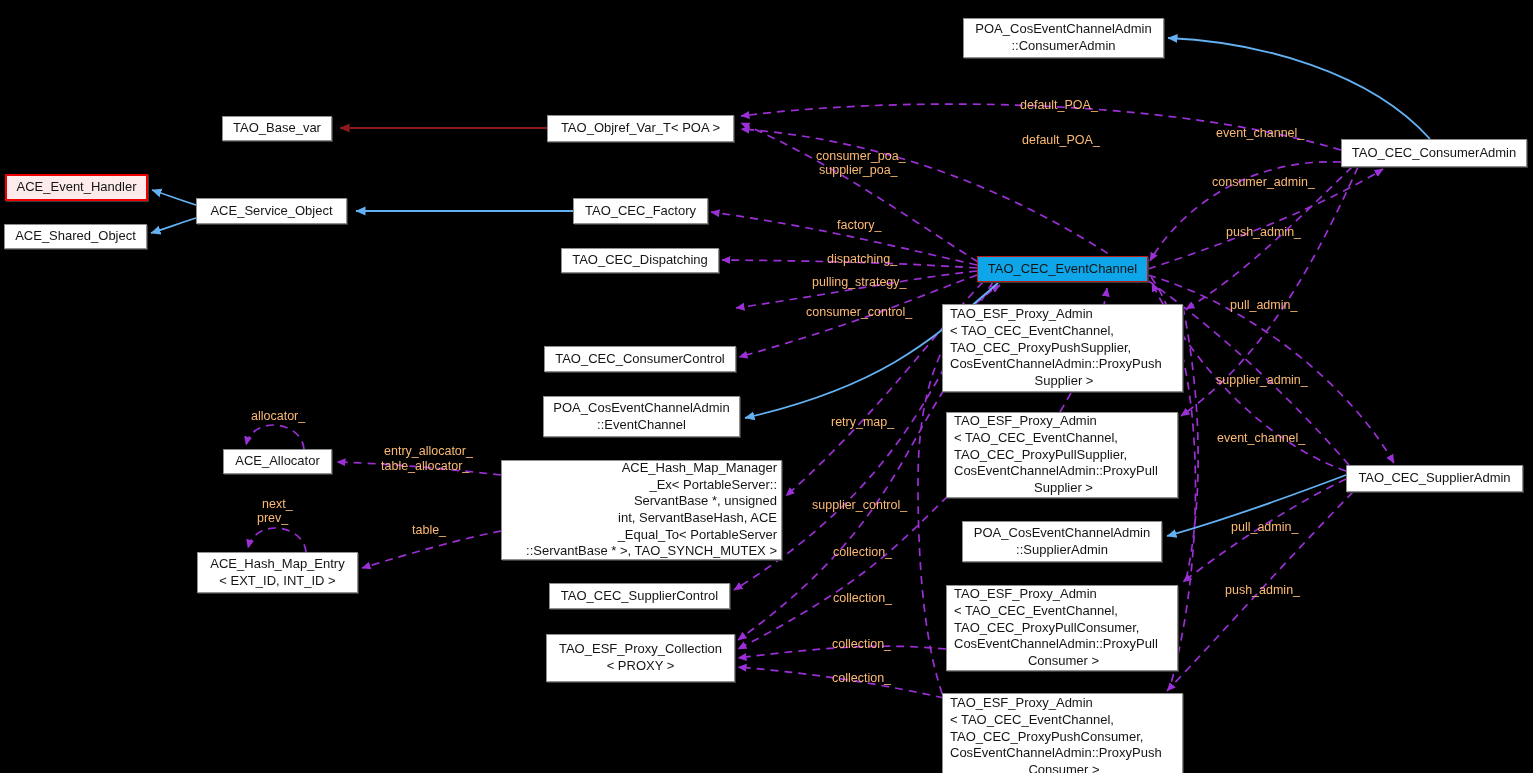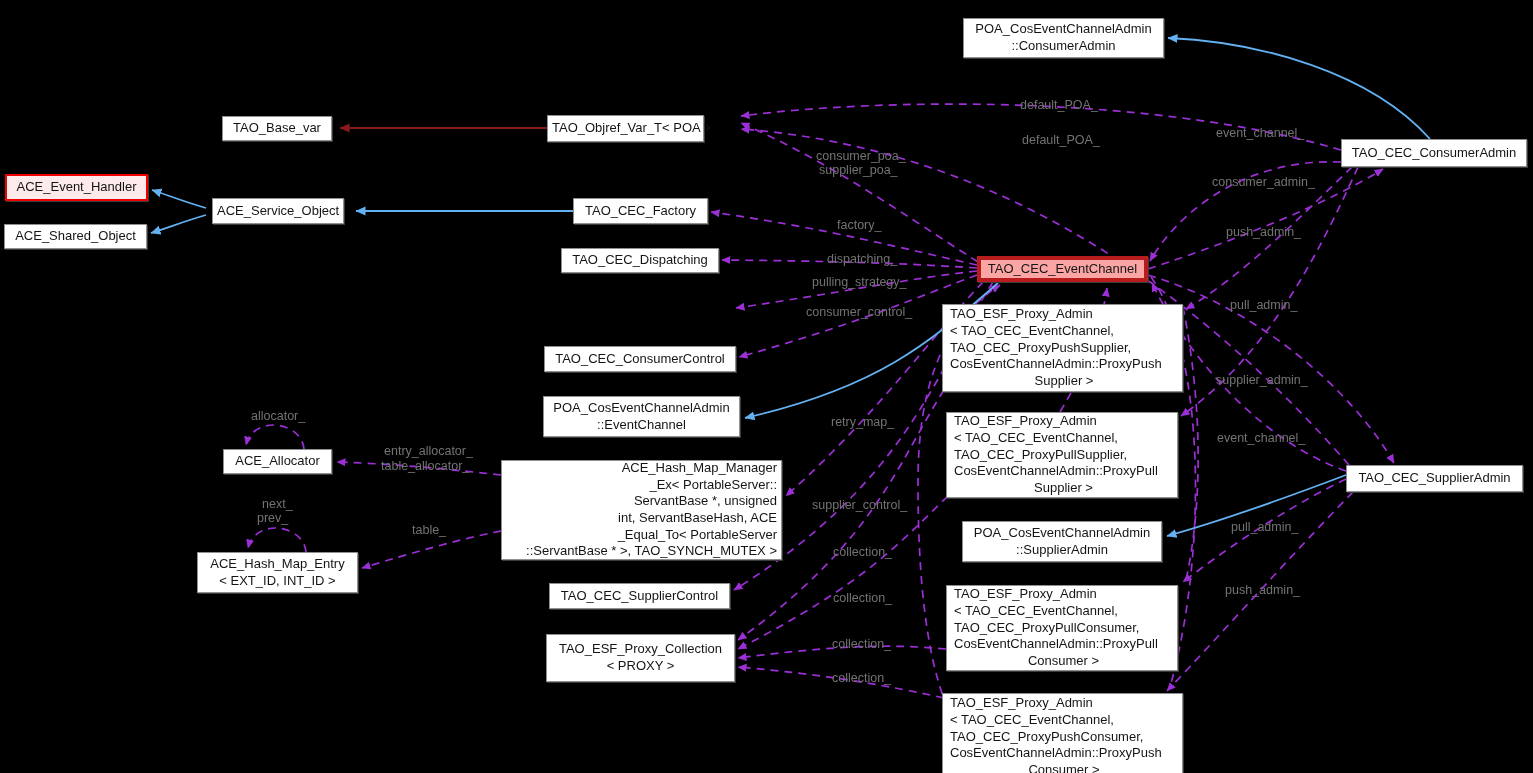--- a/index.html
+++ b/index.html
@@ -6,23 +6,23 @@
   #canvas{position:relative;width:1533px;height:773px;background:#000;overflow:hidden;
           font-family:"Liberation Sans","DejaVu Sans",sans-serif;margin-top:12px;}
   #edges{position:absolute;left:0;top:0;width:1533px;height:773px;}
   .node{position:absolute;background:#ffffff;border:1px solid #8f8f8f;color:#151515;
         display:flex;flex-direction:column;justify-content:center;align-items:stretch;
         font-size:13px;line-height:1.28;text-align:center;box-sizing:border-box;
         padding:2px 4px;box-shadow:1px 1px 0 #3a3a3a;}
   .node span{display:block;white-space:nowrap;}
   .node.multi{text-align:left;padding-left:7px;}
   .node.multi .tc{text-align:center;}
-  .node.hl{background:#fca5a5;border:4px solid #b91c1c;}
+  .node.hl{background:#0ea5e9;border:1px solid #b91c1c;}
   .node.rednode{border:2px solid #ee0000;background:#fdeaea;}
-  .elabel{position:absolute;color:#737373;font-size:12.5px;white-space:nowrap;}
+  .elabel{position:absolute;color:#fdba74;font-size:12.5px;white-space:nowrap;}
 </style>
 </head>
 <body>
 
 <div id="canvas">
 
   <svg id="edges" viewBox="0 0 1533 773">
     <defs>
       <marker id="ap" markerWidth="11" markerHeight="9" refX="8.5" refY="4" orient="auto" markerUnits="userSpaceOnUse">
         <path d="M0,0 L9,4 L0,8 z" fill="#9c2fd6"></path>
@@ -78,27 +78,27 @@
     </g>
   </svg>
 
   <div class="node" style="left:963px;top:6px;width:201px;height:40px;">
     <span>POA_CosEventChannelAdmin</span>
     <span>::ConsumerAdmin</span>
   </div>
   <div class="node" style="left:222px;top:104px;width:110px;height:25px;">
     <span>TAO_Base_var</span>
   </div>
-  <div class="node" style="left:547px;top:103px;width:157px;height:27px;">
+  <div class="node" style="left:547px;top:103px;width:187px;height:27px;">
     <span>TAO_Objref_Var_T&lt; POA &gt;</span>
   </div>
   <div class="node rednode" style="left:5px;top:162px;width:143px;height:27px;">
     <span>ACE_Event_Handler</span>
   </div>
-  <div class="node" style="left:212px;top:186px;width:132px;height:26px;">
+  <div class="node" style="left:196px;top:186px;width:151px;height:26px;">
     <span>ACE_Service_Object</span>
   </div>
   <div class="node" style="left:4px;top:212px;width:143px;height:25px;">
     <span>ACE_Shared_Object</span>
   </div>
   <div class="node" style="left:573px;top:186px;width:135px;height:26px;">
     <span>TAO_CEC_Factory</span>
   </div>
   <div class="node" style="left:561px;top:236px;width:158px;height:25px;">
     <span>TAO_CEC_Dispatching</span>

